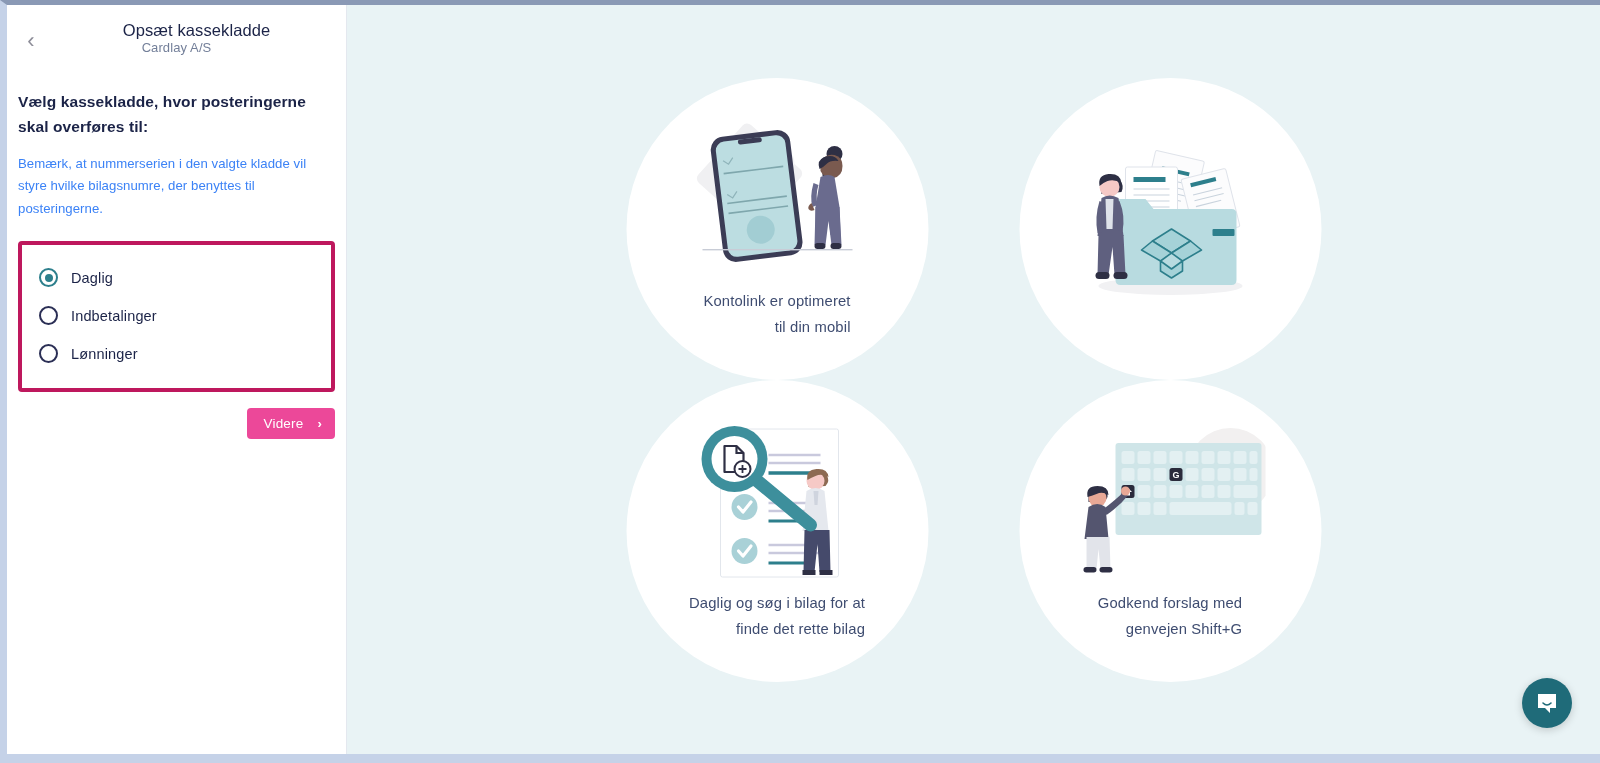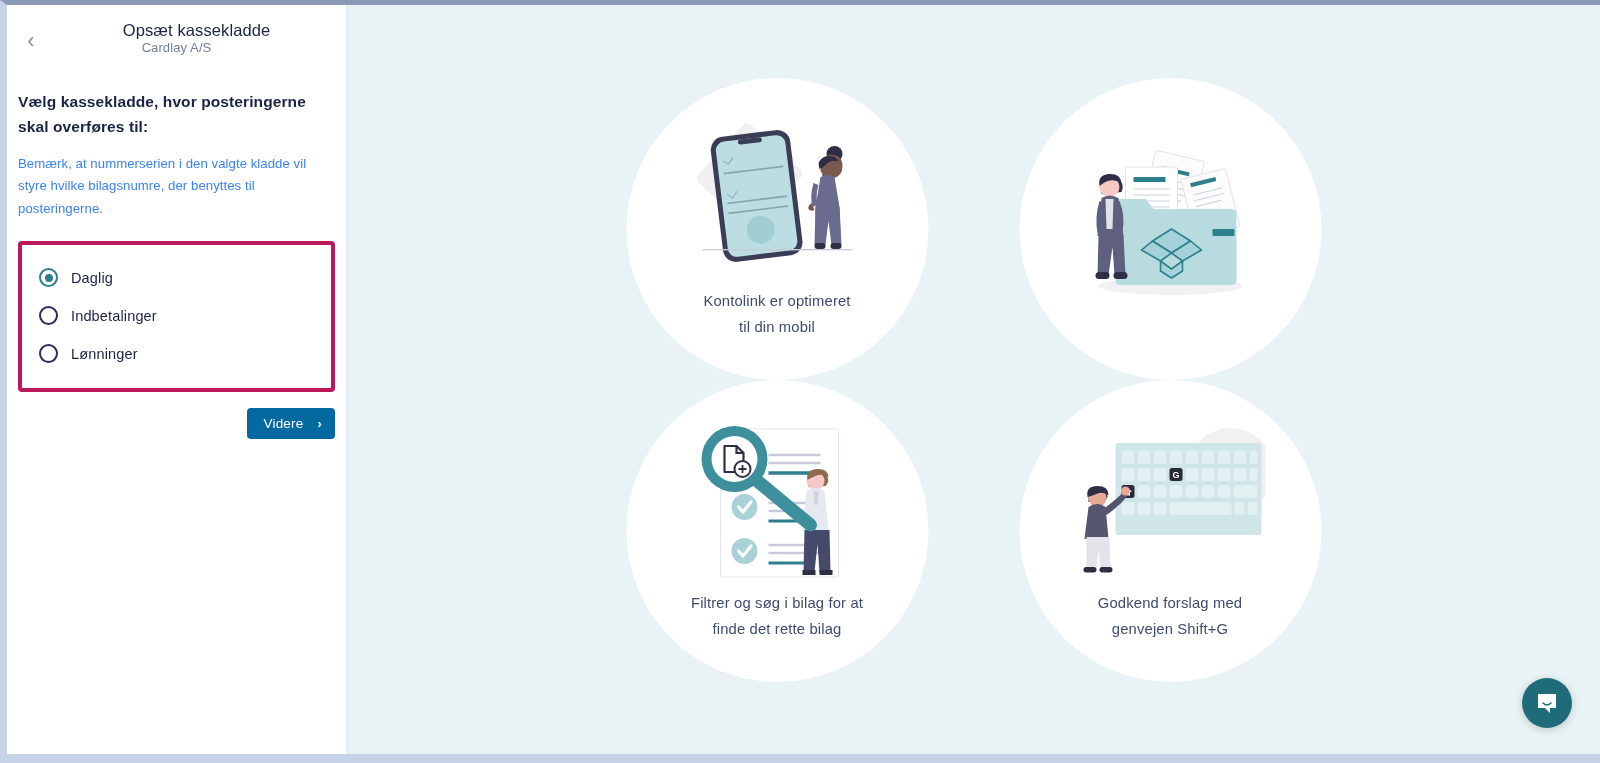--- a/index.html
+++ b/index.html
@@ -108,21 +108,21 @@
     font-size: 14.5px;
     color: #1b2347;
     letter-spacing: 0.15px;
   }
   #action-row {
     margin-top: 16px;
     display: flex;
     justify-content: flex-end;
   }
   #continue-button {
-    background: #0369a1;
+    background: #ec4899;
     color: #ffffff;
     border: none;
     border-radius: 4px;
     height: 31px;
     padding: 0 13px 0 16px;
     font-size: 13.5px;
     font-family: inherit;
     display: flex;
     align-items: center;
     gap: 14px;
@@ -159,21 +159,21 @@
     justify-content: center;
   }
   .art {
     width: 190px; height: 165px;
     position: relative;
     margin-bottom: 6px;
   }
   .caption {
     font-size: 14.8px;
     color: #3e4c70;
-    text-align: center;
+    text-align: right;
     line-height: 1.78;
     letter-spacing: 0.15px;
     max-width: 215px;
   }
   
   #chat-widget {
     position: absolute;
     right: 28px; bottom: 26px;
     width: 50px; height: 50px;
     border-radius: 50%;
@@ -374,21 +374,21 @@
               <circle cx="52" cy="40" r="33" fill="#3d8f9c"></circle>
               <circle cx="52" cy="40" r="23" fill="#ffffff"></circle>
               <path d="M42 27 l12 0 l7 7 l0 19 l-19 0 z" fill="none" stroke="#2e2f44" stroke-width="2.2" stroke-linejoin="round"></path>
               <path d="M54 27 l0 7 l7 0" fill="none" stroke="#2e2f44" stroke-width="2.2"></path>
               <circle cx="60" cy="50" r="8" fill="#ffffff" stroke="#2e2f44" stroke-width="2"></circle>
               <path d="M60 46 l0 8 M56 50 l8 0" stroke="#2e2f44" stroke-width="1.8"></path>
             </g>
           </svg>
         </div>
         <div class="caption">
-          <span>Filtrer og søg i bilag for at</span><br>
+          <span>Daglig og søg i bilag for at</span><br>
           <span>finde det rette bilag</span>
         </div>
       </div>
 
       <div class="card">
         <div class="art">
           <svg viewBox="0 0 190 165" width="190" height="165">
             <circle cx="155" cy="52" r="43" fill="#f2f0f0"></circle>
             <rect x="40" y="24" width="146" height="92" rx="3" fill="#cfe5e8"></rect>
             <g fill="#e3f0f2">

